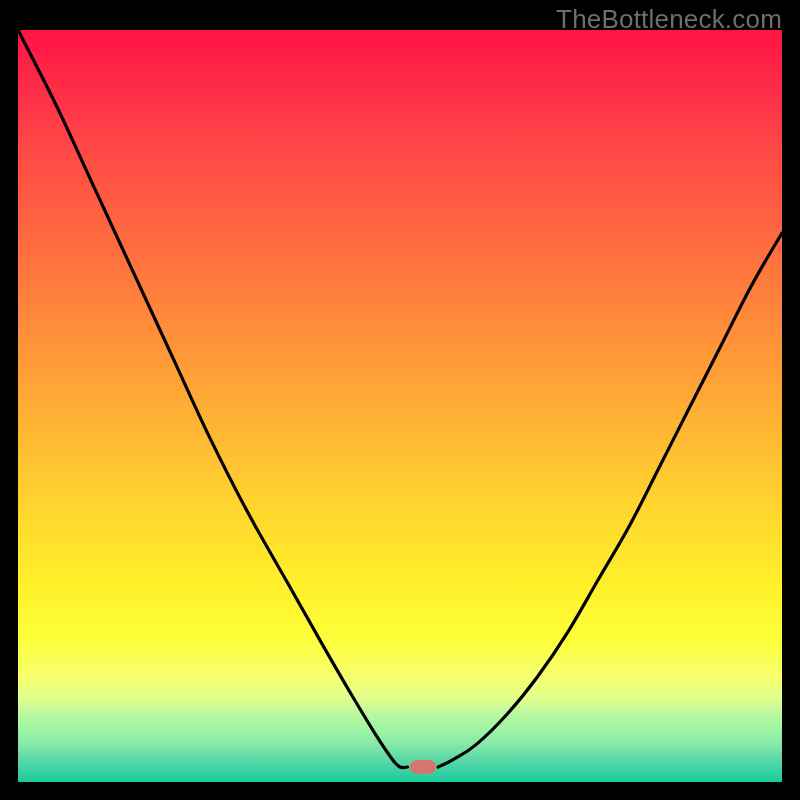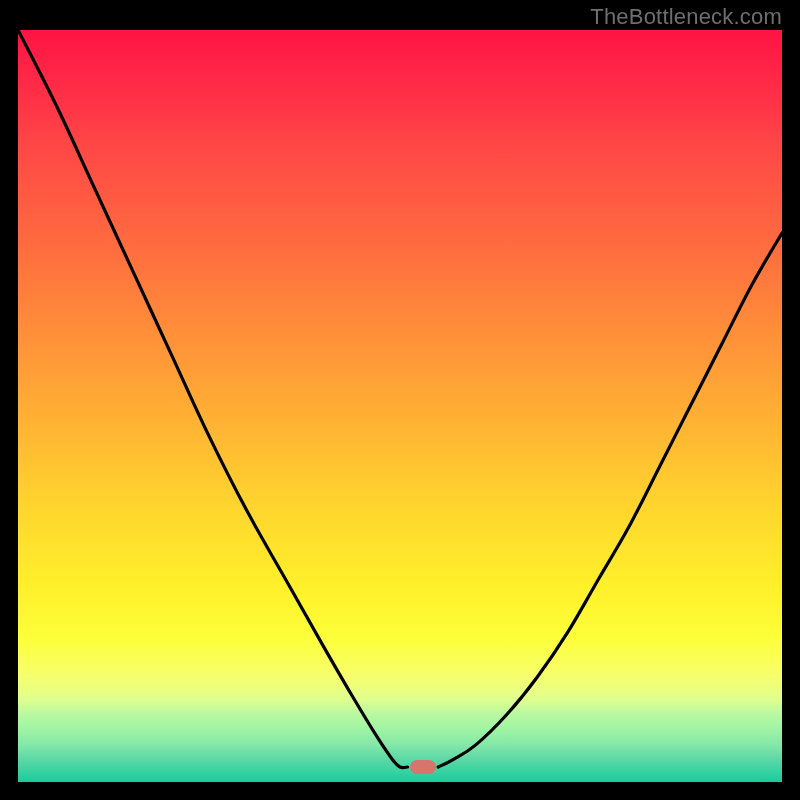--- a/index.html
+++ b/index.html
@@ -15,21 +15,21 @@
     position: relative;
     width: 800px;
     height: 800px;
     background: #000;
   }
   .watermark {
     position: absolute;
     top: 4px;
     right: 18px;
     color: #6e6e6e;
-    font-size: 22px;
+    font-size: 26px;
     font-weight: 500;
     letter-spacing: 0.2px;
     z-index: 10;
   }
   .plot-area {
     position: absolute;
     left: 18px;
     top: 30px;
     width: 764px;
     height: 752px;

